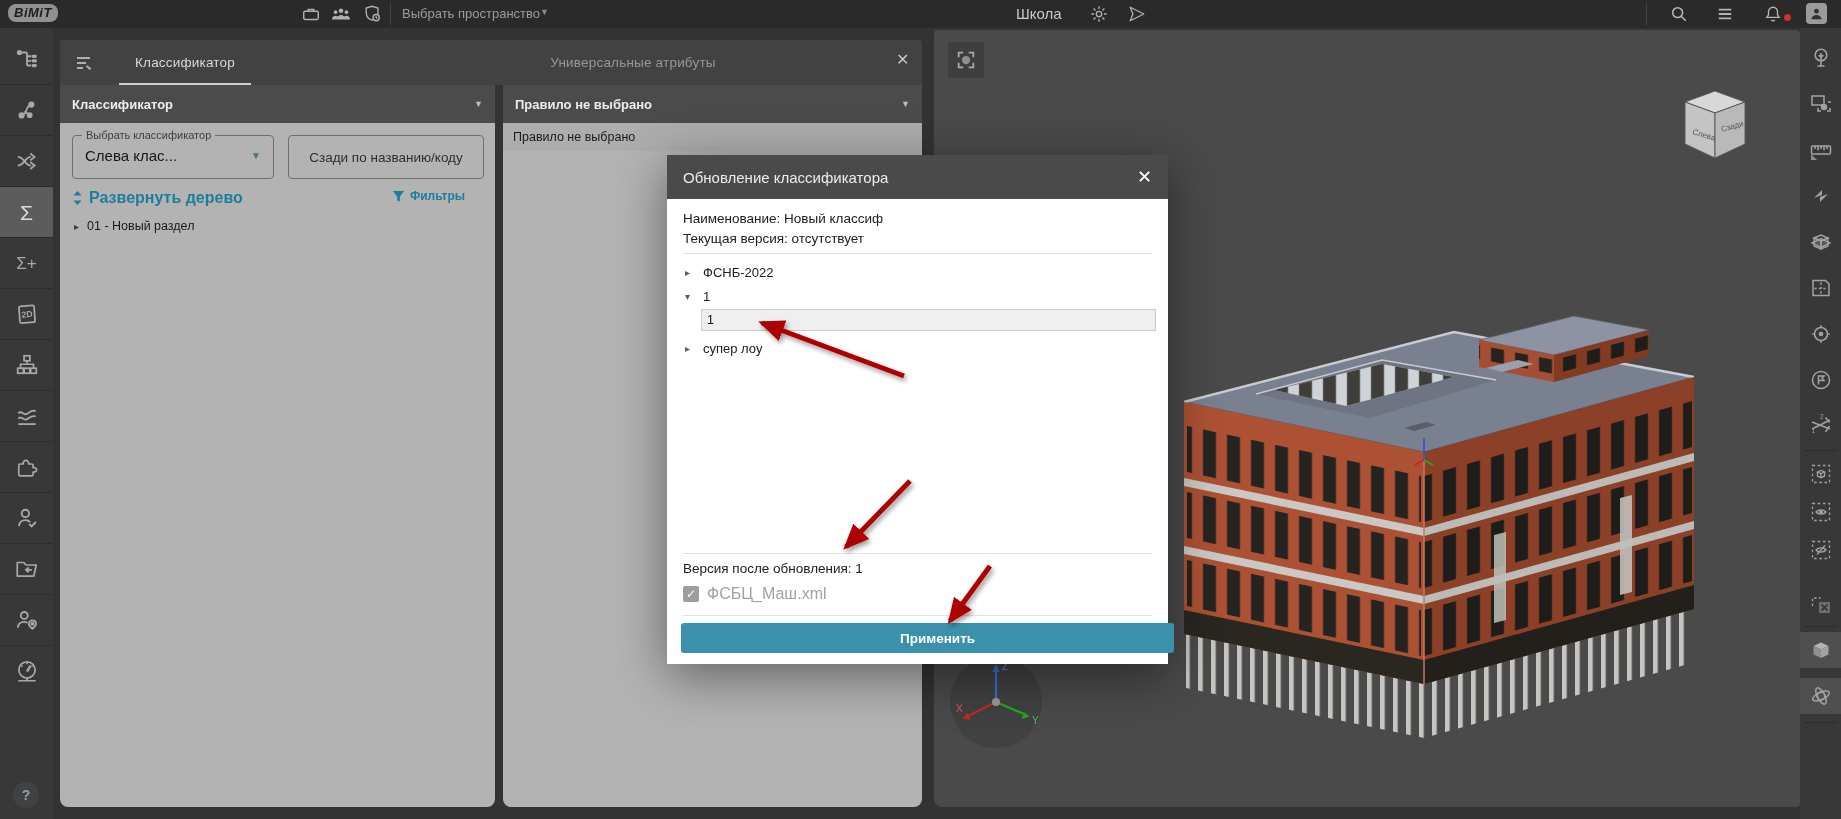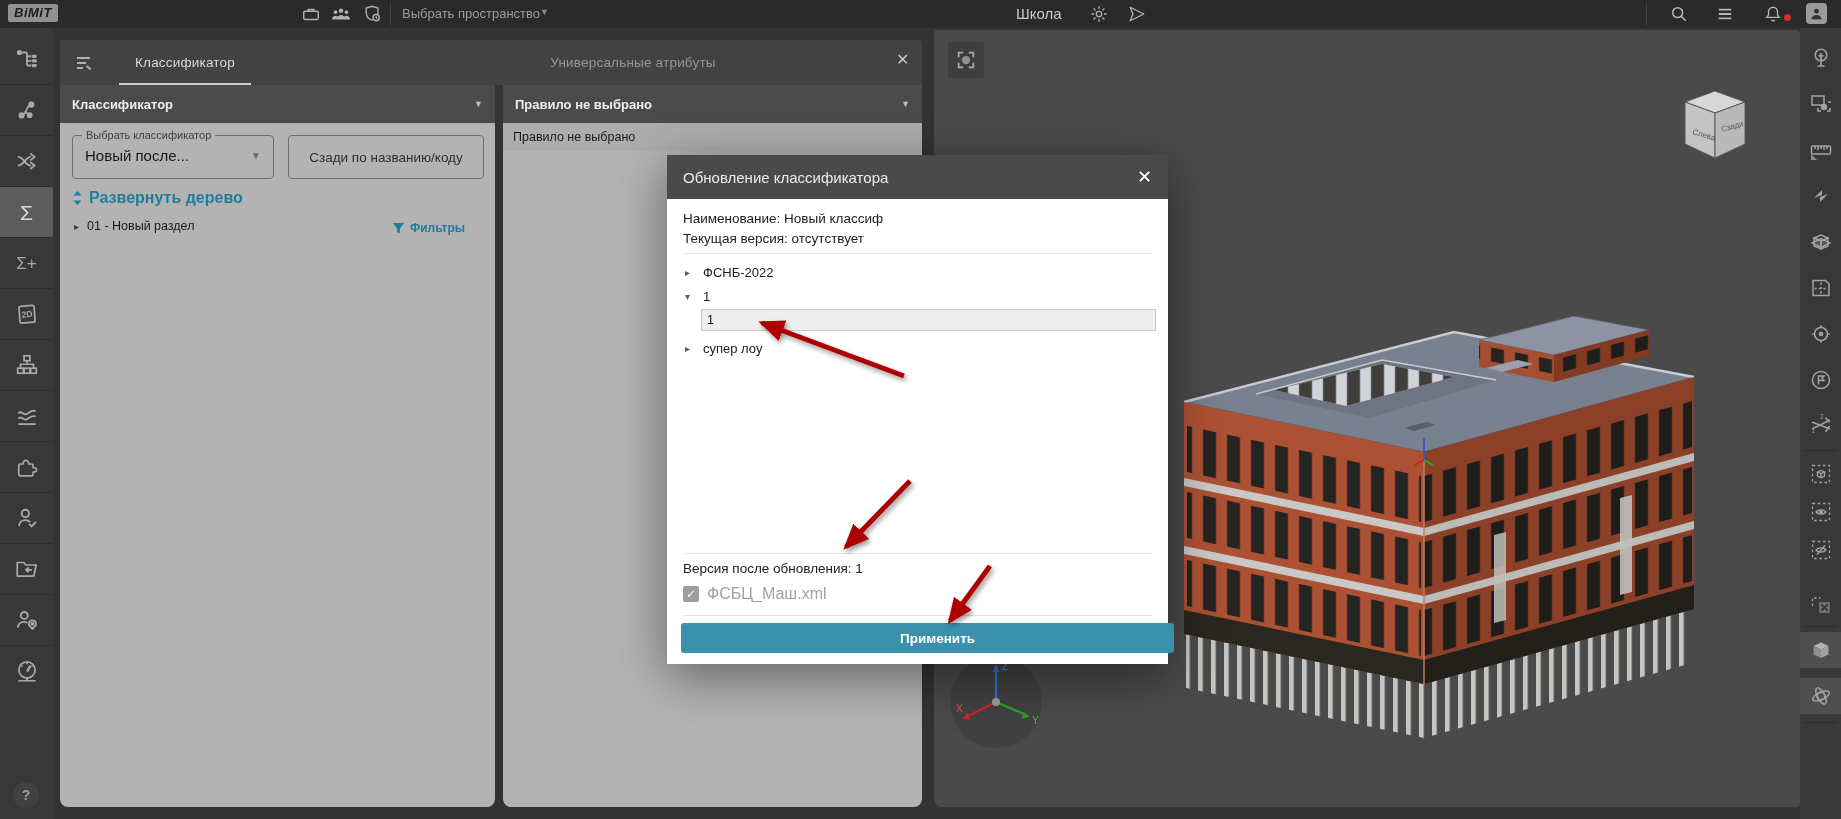--- a/index.html
+++ b/index.html
@@ -4,21 +4,21 @@
 <style>
   html,body{margin:0;padding:0;background:#333;}
   body{width:1841px;height:819px;position:relative;overflow:hidden;
        font-family:"Liberation Sans","DejaVu Sans",sans-serif;
        -webkit-font-smoothing:antialiased;}
   .abs{position:absolute;}
   svg{display:block;}
   
   #topbar{left:0;top:0;width:1841px;height:28px;background:#2a2a2a;}
   #logo{left:8px;top:4px;background:#8f9193;color:#1d1d1d;font-weight:bold;font-style:italic;
-        font-size:13px;padding:1px 6px 2px;border-radius:2px;letter-spacing:.5px;}
+        font-size:13px;padding:1px 6px 2px;border-radius:8px;letter-spacing:.5px;}
   .tb-ic{top:4px;width:22px;height:20px;display:flex;align-items:center;justify-content:center;cursor:pointer;}
   #tb-sep1{left:390px;top:3px;width:1px;height:22px;background:#454545;}
   #workspace{left:402px;top:6px;color:#9b9b9b;font-size:13px;cursor:pointer;}
   #workspace-caret{left:540px;top:7px;color:#8a8a8a;font-size:9px;cursor:pointer;}
   #proj-title{left:1016px;top:5px;color:#c9c9c9;font-size:15px;}
   #tb-sep2{left:1646px;top:3px;width:1px;height:22px;background:#454545;}
   #bell-dot{left:1784px;top:14px;width:7px;height:7px;border-radius:50%;background:#d32f2f;}
   #avatar{left:1806px;top:3px;width:21px;height:21px;border-radius:4px;background:#9a9a9a;
           display:flex;align-items:center;justify-content:center;cursor:pointer;}
   
@@ -47,21 +47,21 @@
   #col2{left:443px;top:45px;width:419px;height:722px;background:#b3b3b3;border-radius:0 0 8px 8px;overflow:hidden;}
   #sel-box{left:12px;top:50px;width:200px;height:42px;border:1px solid #6f6f6f;border-radius:4px;cursor:pointer;}
   #sel-label{left:9px;top:-7px;background:#b3b3b3;padding:0 4px;font-size:11px;color:#3f3f3f;position:absolute;}
   #sel-value{position:absolute;left:12px;top:11px;font-size:15px;color:#161616;}
   #sel-caret{position:absolute;right:12px;top:14px;color:#47727f;font-size:10px;}
   #search-btn{left:228px;top:50px;width:194px;height:42px;border:1px solid #6f6f6f;border-radius:4px;
               display:flex;align-items:center;justify-content:center;font-size:13.5px;color:#2f2f2f;cursor:pointer;}
   #expand-link{left:12px;top:104px;display:flex;align-items:center;gap:6px;color:#1e7d9b;
                font-size:16px;font-weight:bold;cursor:pointer;}
   #filters-link{left:332px;top:104px;display:flex;align-items:center;gap:5px;color:#1e7d9b;
-                font-size:12px;font-weight:bold;cursor:pointer;margin-top:32px;}
+                font-size:12px;font-weight:bold;cursor:pointer;}
   #tree-item{left:14px;top:134px;display:flex;align-items:center;gap:8px;font-size:12.5px;color:#191919;cursor:pointer;}
   #tree-item .caret{color:#3c3c3c;font-size:10px;}
   #rule-row{left:0;top:38px;width:419px;height:28px;background:#adadad;display:flex;align-items:center;
             padding:0 10px;font-size:12.5px;color:#1b1b1b;box-sizing:border-box;}
   
   #viewport{left:934px;top:30px;width:866px;height:777px;background:#4a4a4a;border-radius:4px 4px 4px 8px;overflow:hidden;}
   #focus-btn{left:14px;top:12px;width:36px;height:36px;background:#3e3e3e;border-radius:3px;
              display:flex;align-items:center;justify-content:center;cursor:pointer;}
   
   #rtb{left:1800px;top:28px;width:41px;height:791px;background:#383838;}
@@ -303,21 +303,21 @@
     <div id="panel-close" class="abs">✕</div>
   </div>
 
   <div id="col1" class="abs">
     <div class="col-hdr">
       <span>Классификатор</span>
       <span class="caret">▼</span>
     </div>
     <div id="sel-box" class="abs">
       <span id="sel-label">Выбрать классификатор</span>
-      <span id="sel-value">Новый после...</span>
+      <span id="sel-value">Слева клас...</span>
       <span id="sel-caret">▼</span>
     </div>
     <div id="search-btn" class="abs">Сзади по названию/коду</div>
     <div id="expand-link" class="abs">
       <svg width="11" height="14" viewBox="0 0 11 14">
           <g fill="#1e7d9b">
         <path d="M5.5 0L9.5 4.5h-8z"></path>
             <path d="M5.5 14L1.5 9.5h8z"></path>
           </g>
         </svg>

